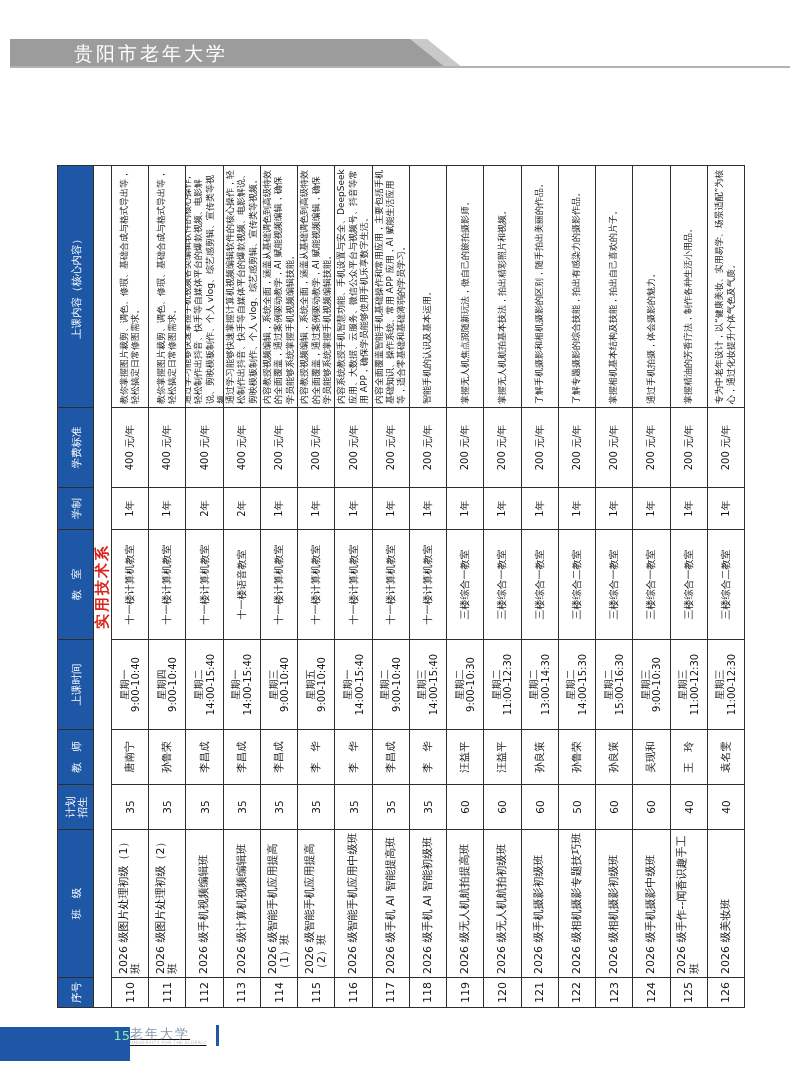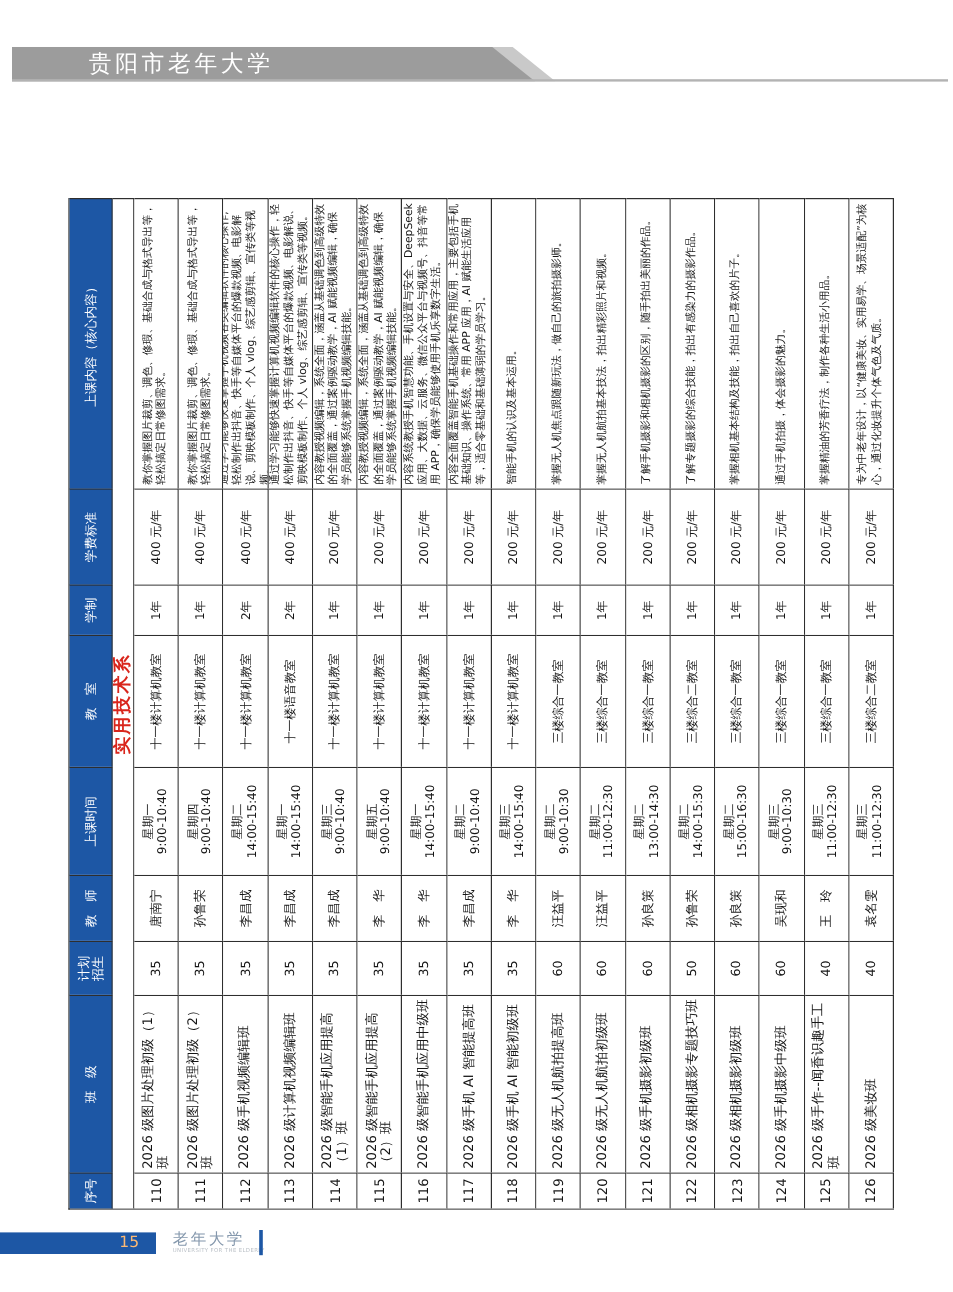--- a/index.html
+++ b/index.html
@@ -28,23 +28,23 @@
          white-space:pre-line;text-align:center;}
   .section-cell{grid-column:1/-1;color:#d9261c;font-weight:bold;font-size:15px;letter-spacing:2px;}
   .c-no{font-size:11px;}
   .c-name{justify-content:flex-start;text-align:left;font-size:11px;line-height:12.5px;padding:1px 2px 1px 3px;}
   .c-quota,.c-teacher{font-size:10.5px;}
   .c-time{flex-direction:column;font-size:10px;line-height:11.5px;}
   .c-room,.c-years,.c-fee{font-size:10px;}
   .c-content{justify-content:flex-start;text-align:left;font-size:9px;line-height:11.4px;padding:1px 2px 1px 3px;}
 
   
-  .footer-bar{position:absolute;left:0;top:1027px;width:130px;height:18px;background:#1d57a5;
-        color:#fdba74;font-size:13px;line-height:18px;text-align:right;padding-right:14px;box-sizing:border-box;}
-  .footer-logo{position:absolute;left:144px;top:1027px;width:66px;}
+  .footer-bar{position:absolute;left:0;top:1027px;width:130px;height:34px;background:#1d57a5;
+        color:#86efac;font-size:13px;line-height:18px;text-align:right;box-sizing:border-box;}
+  .footer-logo{position:absolute;left:130px;top:1027px;width:66px;text-decoration:underline;}
   .logo-text{color:#8598ad;font-size:13px;letter-spacing:2px;line-height:13px;}
   .logo-sub{color:#b9bfc6;font-size:4.5px;letter-spacing:0.3px;line-height:5px;white-space:nowrap;}
   .logo-bar{position:absolute;left:216px;top:1025px;width:3px;height:21px;background:#1d57a5;}
 </style>
 </head>
 <body>
 
 <div class="page">
 
   <div class="banner-accent"></div>

